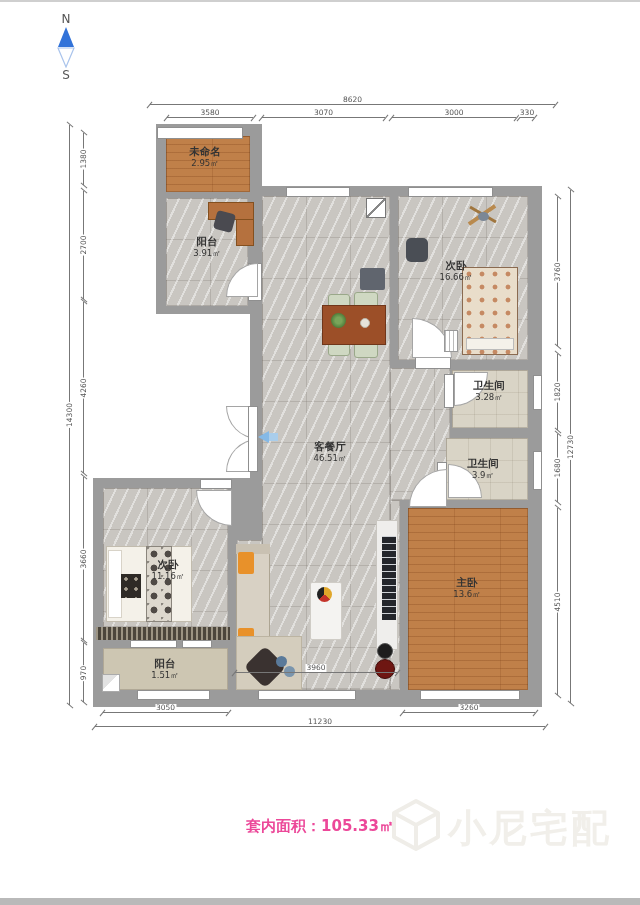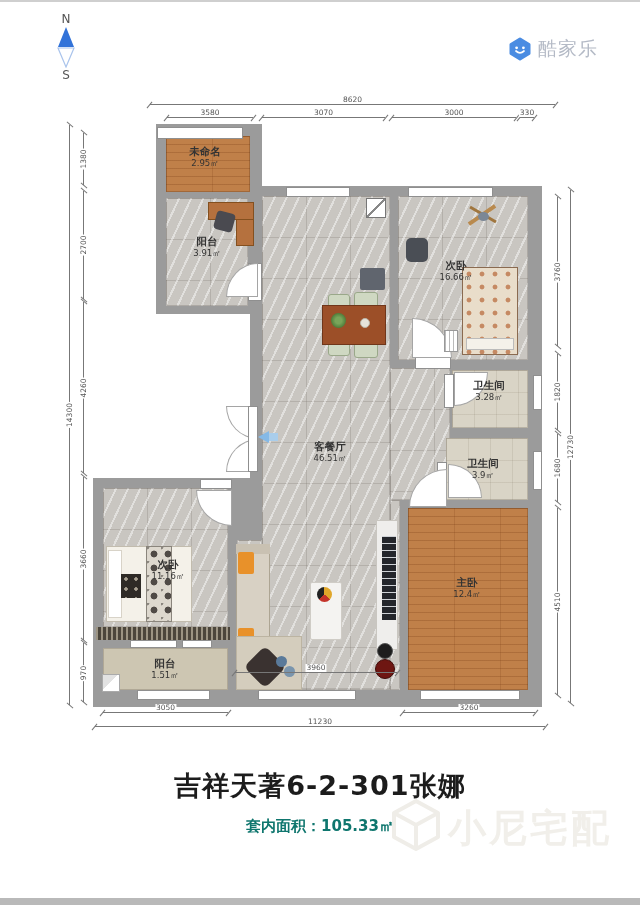--- a/index.html
+++ b/index.html
@@ -65,29 +65,20 @@
 
   <div class="abs" style="left:48px;top:12px;width:36px;height:74px;text-align:center">
     <div style="font-size:12px;color:#555">N</div>
     <svg width="26" height="42" viewBox="0 0 26 42" style="display:block;margin:0 auto">
       <polygon points="13,1 21,21 5,21" fill="#3273d9"></polygon>
       <polygon points="13,41 21,22 5,22" fill="#ffffff" stroke="#aac4ec" stroke-width="1.2"></polygon>
     </svg>
     <div style="font-size:12px;color:#555">S</div>
   </div>
 
-  <div class="abs" style="left:508px;top:36px;display:flex;align-items:center;gap:6px">
-    <svg width="24" height="24" viewBox="0 0 24 24">
-      <polygon points="12,2 21,7.5 21,16.5 12,22 3,16.5 3,7.5" fill="#4a8ce2" stroke="#4a8ce2" stroke-width="3" stroke-linejoin="round"></polygon>
-      <circle cx="8.6" cy="10.8" r="1.4" fill="#fff"></circle>
-      <circle cx="15.4" cy="10.8" r="1.4" fill="#fff"></circle>
-      <path d="M8 14 Q12 17.6 16 14" fill="none" stroke="#fff" stroke-width="1.7" stroke-linecap="round"></path>
-    </svg>
-    <span style="font-size:19px;color:#b4bac6;letter-spacing:1px">酷家乐</span>
-  </div>
 
   <div class="abs wall" style="left:156px;top:124px;width:106px;height:190px"></div>
   <div class="abs wall" style="left:250px;top:186px;width:292px;height:304px"></div>
   <div class="abs wall" style="left:237px;top:478px;width:305px;height:229px"></div>
   <div class="abs wall" style="left:93px;top:478px;width:152px;height:229px"></div>
 
   <div class="abs floor-wood" style="left:166px;top:136px;width:84px;height:56px"></div>
   <div class="abs floor-marble" style="left:166px;top:198px;width:82px;height:108px"></div>
   <div class="abs floor-marble" style="left:262px;top:196px;width:128px;height:494px"></div>
   <div class="abs floor-marble" style="left:390px;top:368px;width:60px;height:132px"></div>
@@ -194,21 +185,21 @@
   <div class="room-label" style="left:489px;top:391px">
     <div class="rname">卫生间</div>
     <div class="rarea">3.28㎡</div>
   </div>
   <div class="room-label" style="left:483px;top:469px">
     <div class="rname">卫生间</div>
     <div class="rarea">3.9㎡</div>
   </div>
   <div class="room-label" style="left:467px;top:588px">
     <div class="rname">主卧</div>
-    <div class="rarea">12.4㎡</div>
+    <div class="rarea">13.6㎡</div>
   </div>
   <div class="room-label" style="left:168px;top:570px">
     <div class="rname">次卧</div>
     <div class="rarea">11.16㎡</div>
   </div>
   <div class="room-label" style="left:165px;top:669px">
     <div class="rname">阳台</div>
     <div class="rarea">1.51㎡</div>
   </div>
 
@@ -278,15 +269,14 @@
 
   <svg class="abs" style="left:388px;top:797px" width="56" height="56" viewBox="0 0 56 56">
     <g fill="none" stroke="#efede8" stroke-width="4" stroke-linejoin="round">
       <polygon points="28,4 50,16 50,40 28,52 6,40 6,16"></polygon>
       <polyline points="6,16 28,28 50,16"></polyline>
       <line x1="28" y1="28" x2="28" y2="52"></line>
     </g>
   </svg>
   <div class="wm-text" style="left:448px;top:803px;font-size:38px">小尼宅配</div>
 
-  <div class="title-text" style="top:768px;font-size:27px;letter-spacing:1px">吉祥天著6-2-301张娜</div>
-  <div class="title-text" style="top:817px;font-size:15px;color:#0f766e">套内面积：105.33㎡</div>
+  <div class="title-text" style="top:817px;font-size:15px;color:#ec4899">套内面积：105.33㎡</div>
 </div>
 
 </body></html>

